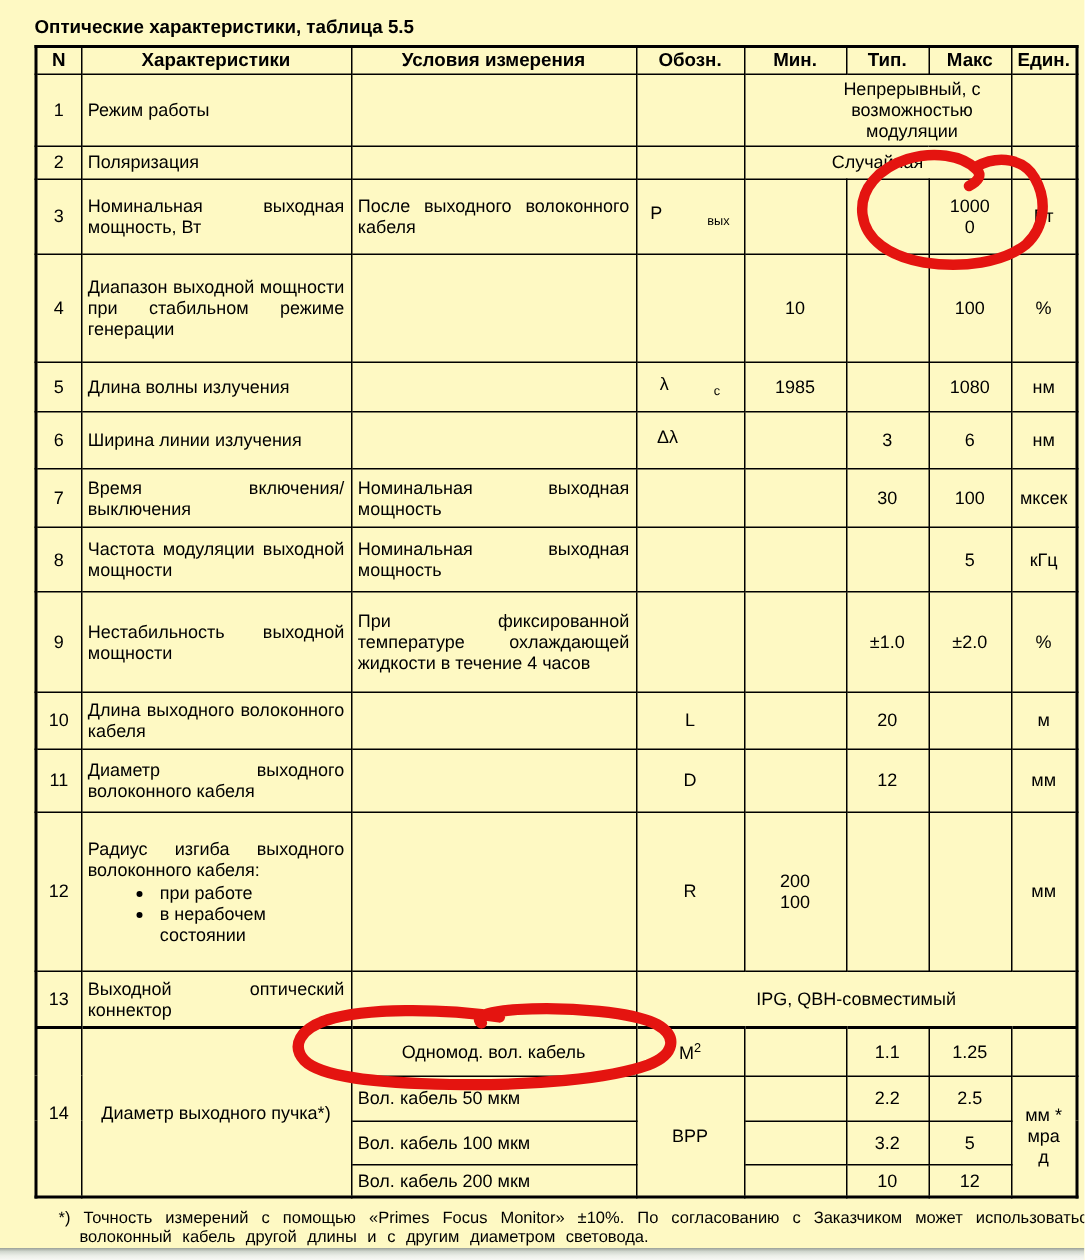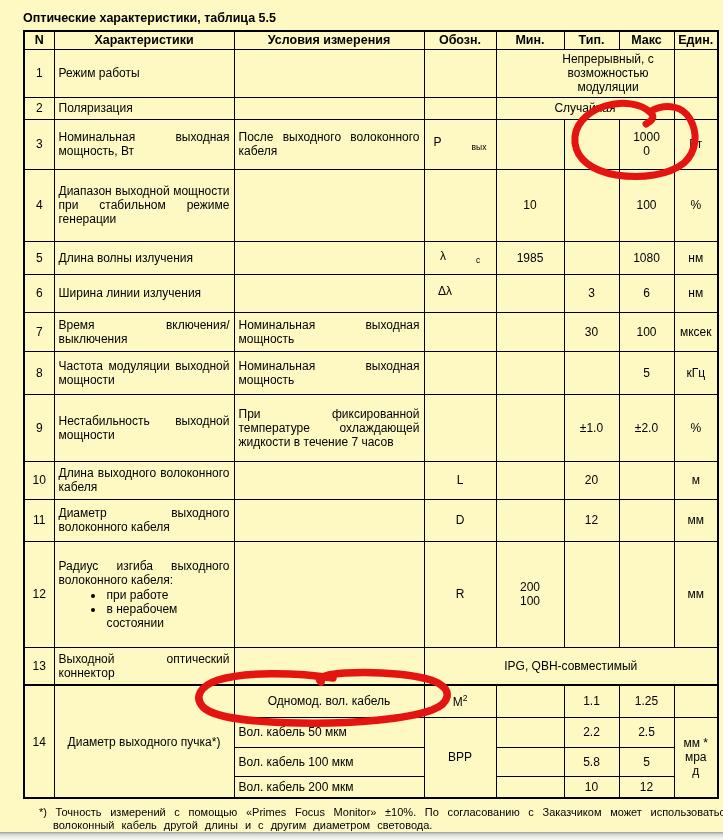--- a/index.html
+++ b/index.html
@@ -129,21 +129,21 @@
       <td class="cond">Номинальная выходная мощность</td>
       <td class="c"></td>
       <td class="c"></td>
       <td class="c"></td>
       <td class="c">5</td>
       <td class="unit">кГц</td>
     </tr>
     <tr style="height:67px">
       <td class="c">9</td>
       <td class="name">Нестабильность выходной мощности</td>
-      <td class="cond">При фиксированной температуре охлаждающей жидкости в течение 7 часов</td>
+      <td class="cond">При фиксированной температуре охлаждающей жидкости в течение 4 часов</td>
       <td class="c"></td>
       <td class="c"></td>
       <td class="c">±1.0</td>
       <td class="c">±2.0</td>
       <td class="unit">%</td>
     </tr>
     <tr style="height:38px">
       <td class="c">10</td>
       <td class="name">Длина выходного волоконного кабеля</td>
       <td class="cond"></td>
@@ -202,21 +202,21 @@
       <td class="cond">Вол. кабель 50 мкм</td>
       <td class="c" rowspan="3">BPP</td>
       <td class="c"></td>
       <td class="c">2.2</td>
       <td class="c">2.5</td>
       <td class="unit" rowspan="3"><span class="wrap-unit">мм * мрад</span></td>
     </tr>
     <tr style="height:29px">
       <td class="cond">Вол. кабель 100 мкм</td>
       <td class="c"></td>
-      <td class="c">5.8</td>
+      <td class="c">3.2</td>
       <td class="c">5</td>
     </tr>
     <tr style="height:22px">
       <td class="cond">Вол. кабель 200 мкм</td>
       <td class="c"></td>
       <td class="c">10</td>
       <td class="c">12</td>
     </tr>
   </tbody>
     </table>

